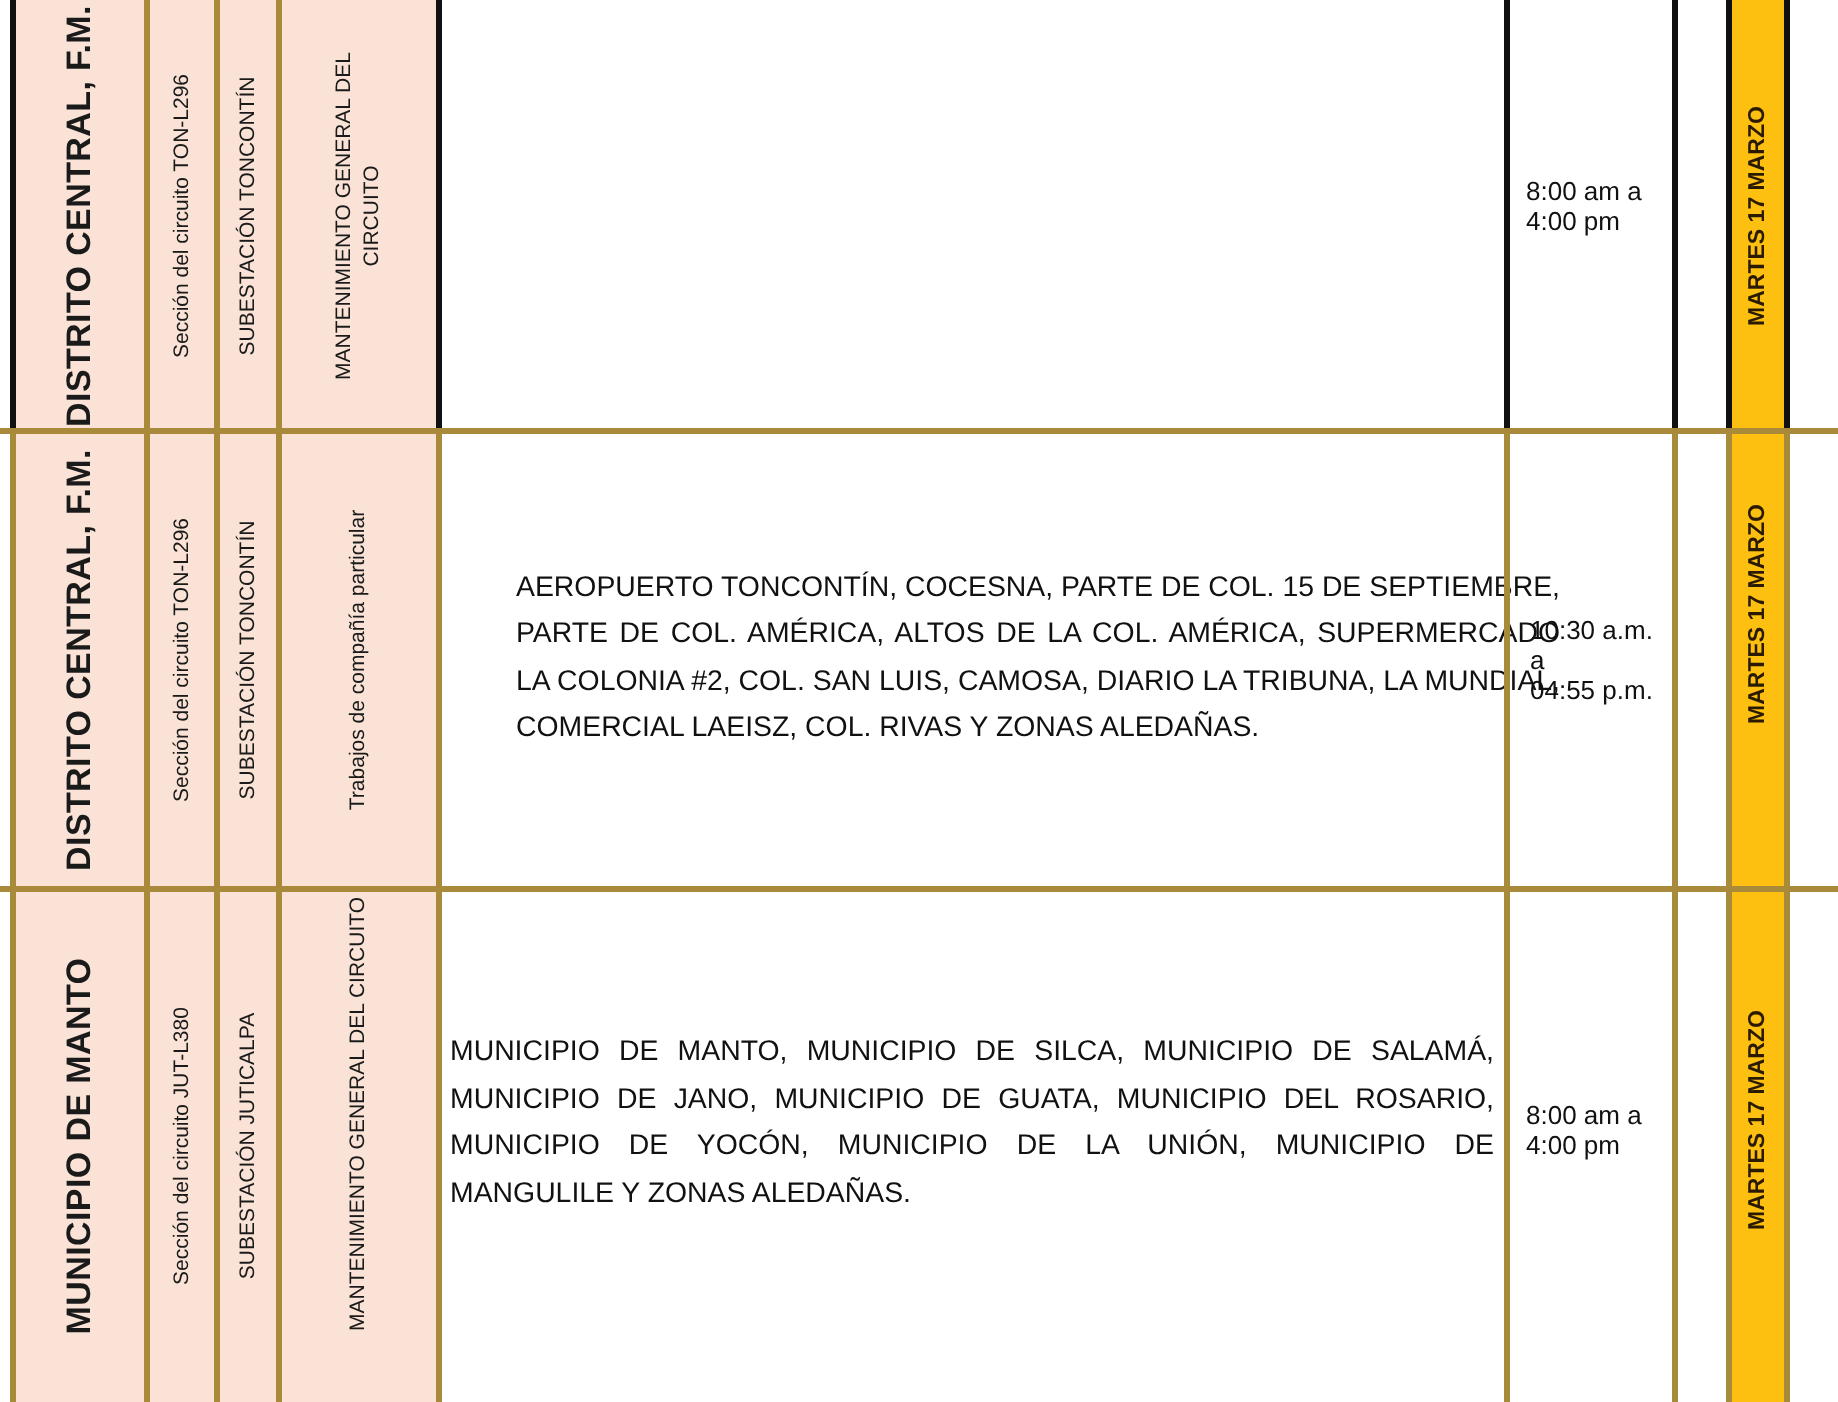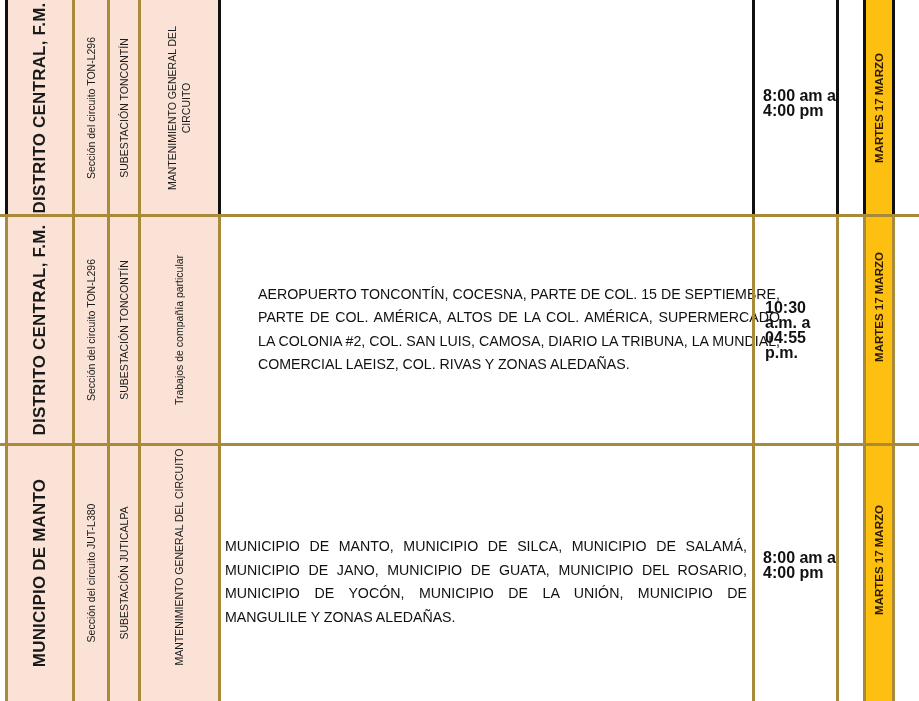--- a/index.html
+++ b/index.html
@@ -5,21 +5,21 @@
   html,body{margin:0;padding:0;}
   body{width:919px;height:701px;overflow:hidden;background:#ffffff;position:relative;font-family:"Liberation Sans",sans-serif;}
   .table{position:absolute;left:0;top:0;width:919px;height:701px;}
   .row{position:absolute;left:0;width:919px;}
   .cell{position:absolute;top:0;bottom:0;box-sizing:border-box;}
   .pink{background:#fae3d6;}
   .vtext{position:absolute;left:50%;top:50%;transform:translate(-50%,-50%) rotate(-90deg);white-space:nowrap;text-align:center;color:#1a1a1a;}
   .muni{font-weight:bold;font-size:17px;letter-spacing:0.2px;}
   .small{font-size:10.5px;}
   .desc{position:absolute;left:6px;right:6px;top:50%;transform:translateY(-50%);font-size:14.2px;line-height:23.5px;text-align:justify;color:#111;}
-  .time{position:absolute;left:0;right:0;top:50%;transform:translateY(-50%);font-size:16px;font-weight:bold;line-height:15px;color:#111;padding-left:10px;}
+  .time{position:absolute;left:0;right:0;top:50%;transform:translateY(-50%);font-size:13px;font-weight:normal;line-height:15px;color:#111;padding-left:10px;}
   .date{font-weight:bold;font-size:11.5px;color:#2a1a00;}
   .yellow{background:#fdbf10;}
   .hline{position:absolute;left:0;height:3px;}
   .vline{position:absolute;width:3px;}
 </style>
 </head>
 <body>
 
 <div class="table">
 
@@ -86,21 +86,21 @@
     <div class="cell pink" style="left:73px;width:35px;">
       <div class="vtext small">Sección del circuito JUT-L380</div>
     </div>
     <div class="cell pink" style="left:108px;width:31px;">
       <div class="vtext small">SUBESTACIÓN JUTICALPA</div>
     </div>
     <div class="cell pink" style="left:139px;width:80px;">
       <div class="vtext small" style="top:44%;">MANTENIMIENTO GENERAL DEL CIRCUITO</div>
     </div>
     <div class="cell" style="left:219px;width:534px;">
-      <div class="desc" style="top:46%;margin-top:20px;">MUNICIPIO DE MANTO, MUNICIPIO DE SILCA, MUNICIPIO DE SALAMÁ, MUNICIPIO DE JANO, MUNICIPIO DE GUATA, MUNICIPIO DEL ROSARIO, MUNICIPIO DE YOCÓN, MUNICIPIO DE LA UNIÓN, MUNICIPIO DE MANGULILE Y ZONAS ALEDAÑAS.</div>
+      <div class="desc" style="top:46%;">MUNICIPIO DE MANTO, MUNICIPIO DE SILCA, MUNICIPIO DE SALAMÁ, MUNICIPIO DE JANO, MUNICIPIO DE GUATA, MUNICIPIO DEL ROSARIO, MUNICIPIO DE YOCÓN, MUNICIPIO DE LA UNIÓN, MUNICIPIO DE MANGULILE Y ZONAS ALEDAÑAS.</div>
     </div>
     <div class="cell" style="left:753px;width:84px;">
       <div class="time" style="top:47%;">
         <div>8:00 am a</div>
         <div>4:00  pm</div>
       </div>
     </div>
     <div class="cell" style="left:837px;width:27px;"></div>
     <div class="cell yellow" style="left:864px;width:29px;">
       <div class="vtext date" style="top:45%;">MARTES 17 MARZO</div>

